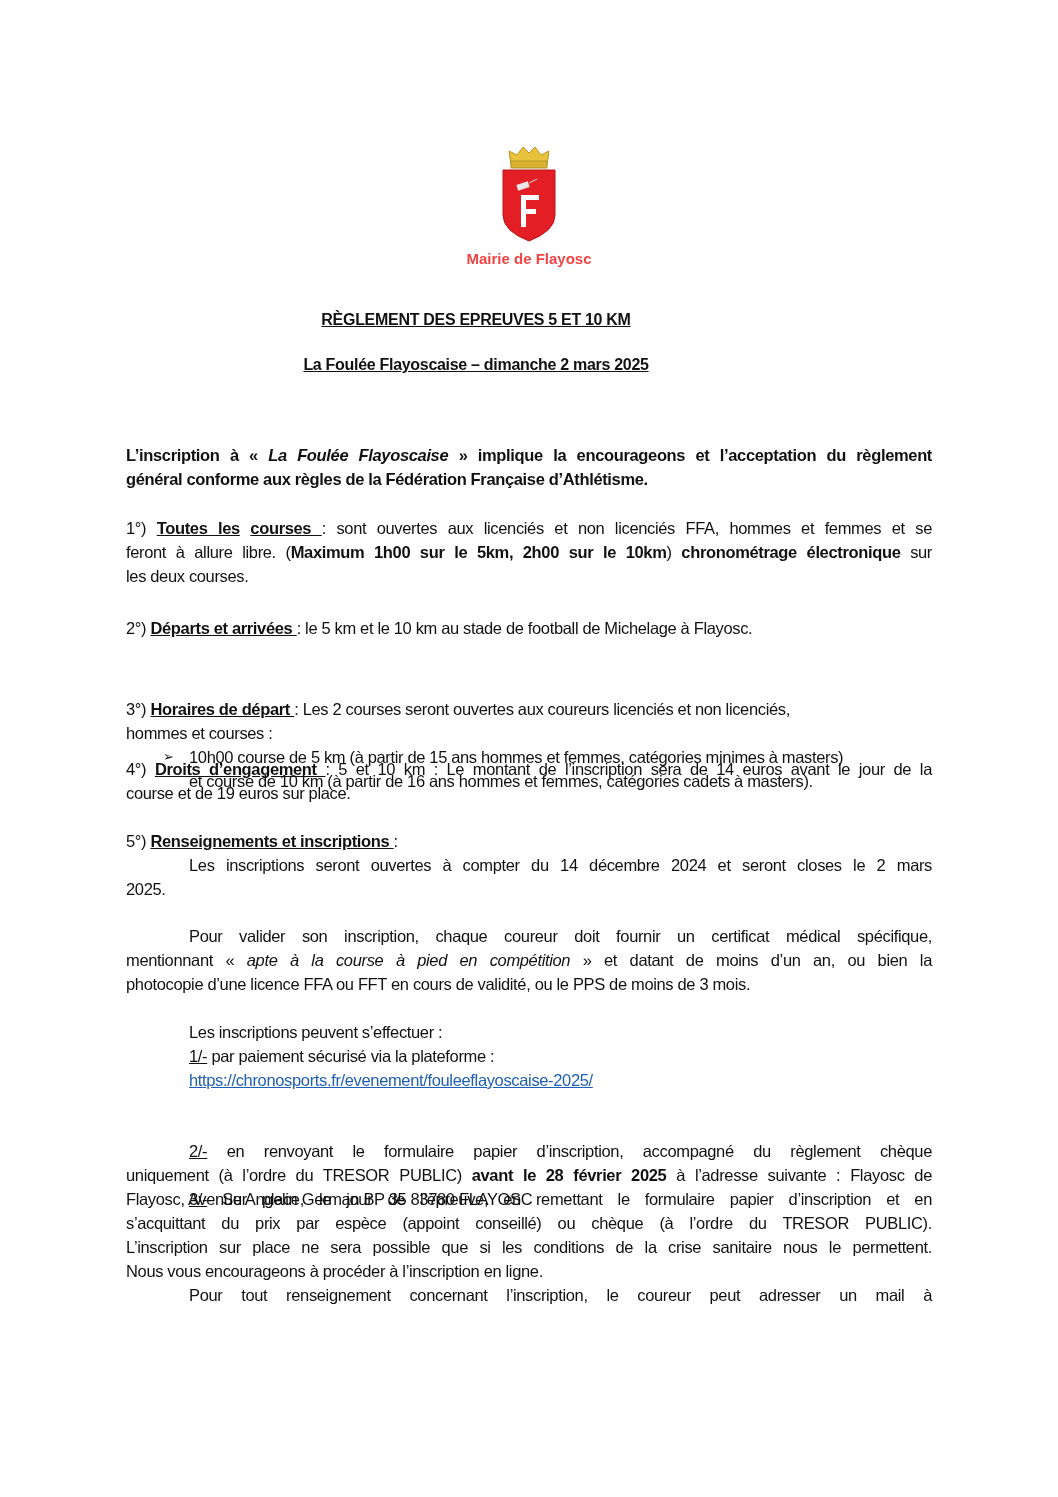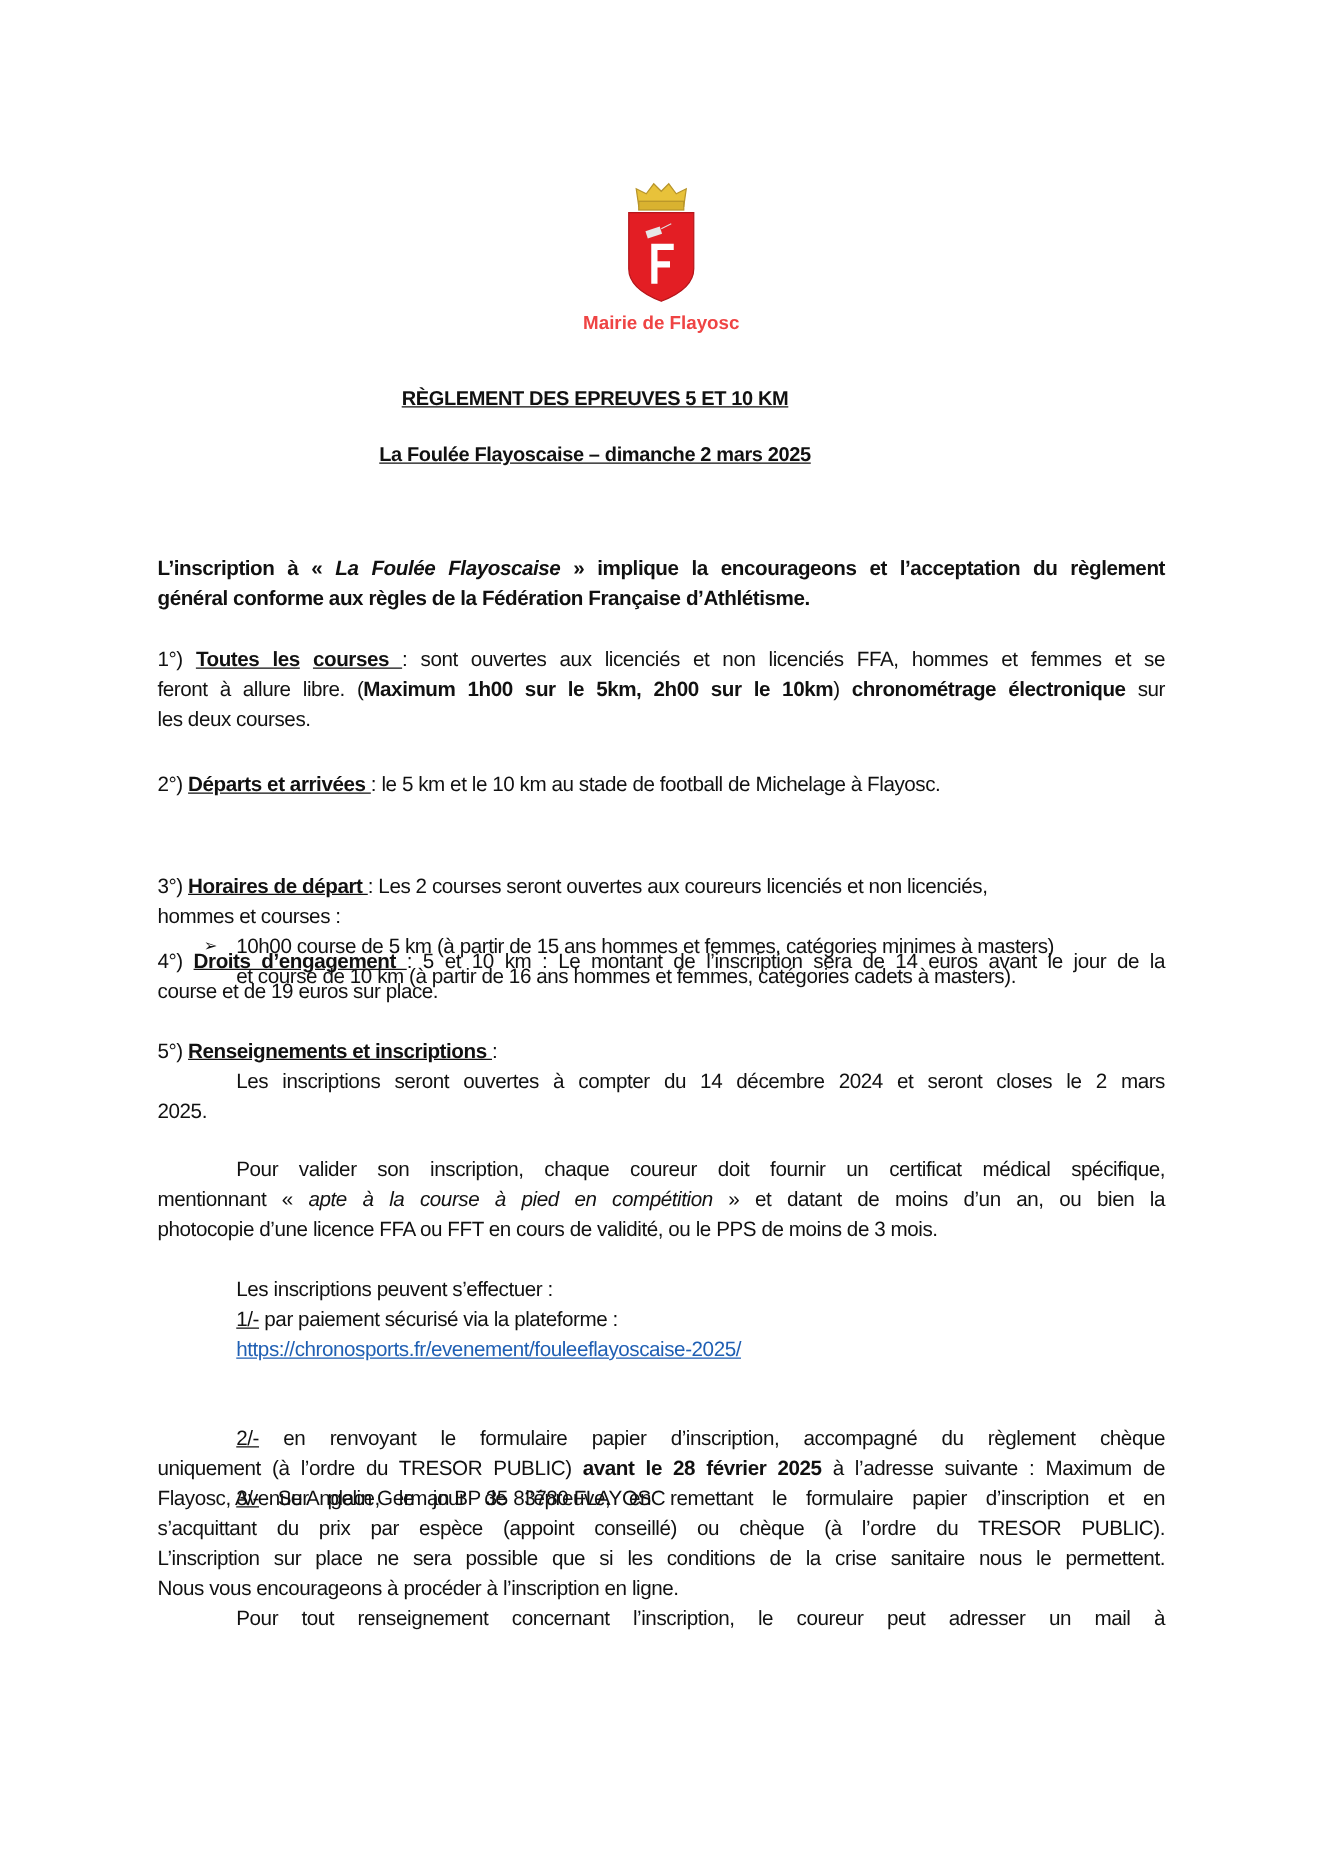--- a/index.html
+++ b/index.html
@@ -89,21 +89,21 @@
   </div>
 
   <div class="block" style="top:1020px;">
     <span class="ln indent">Les inscriptions peuvent s’effectuer :</span>
     <span class="ln indent"><u>1/-</u><span> par paiement sécurisé via la plateforme :</span></span>
     <span class="ln indent"><a class="link">https://chronosports.fr/evenement/fouleeflayoscaise-2025/</a></span>
   </div>
 
   <div class="block" style="top:1139px;">
     <span class="jl indent"><u>2/-</u><span> en renvoyant le formulaire papier d’inscription, accompagné du règlement chèque</span></span>
-    <span class="jl"><span>uniquement (à l’ordre du TRESOR PUBLIC) </span><b>avant le 28 février 2025</b><span> à l’adresse suivante : Maximum de</span></span>
+    <span class="jl"><span>uniquement (à l’ordre du TRESOR PUBLIC) </span><b>avant le 28 février 2025</b><span> à l’adresse suivante : Flayosc de</span></span>
     <span class="ln">Flayosc, Avenue Angelin German BP 35 83780 FLAYOSC</span>
   </div>
 
   <div class="block" style="top:1187px;">
     <span class="jl indent"><u>3/-</u><span> Sur place, le jour de l’épreuve, en remettant le formulaire papier d’inscription et en</span></span>
     <span class="jl">s’acquittant du prix par espèce (appoint conseillé) ou chèque (à l’ordre du TRESOR PUBLIC).</span>
     <span class="jl">L’inscription sur place ne sera possible que si les conditions de la crise sanitaire nous le permettent.</span>
     <span class="ln">Nous vous encourageons à procéder à l’inscription en ligne.</span>
     <span class="jl indent">Pour tout renseignement concernant l’inscription, le coureur peut adresser un mail à</span>
   </div>

